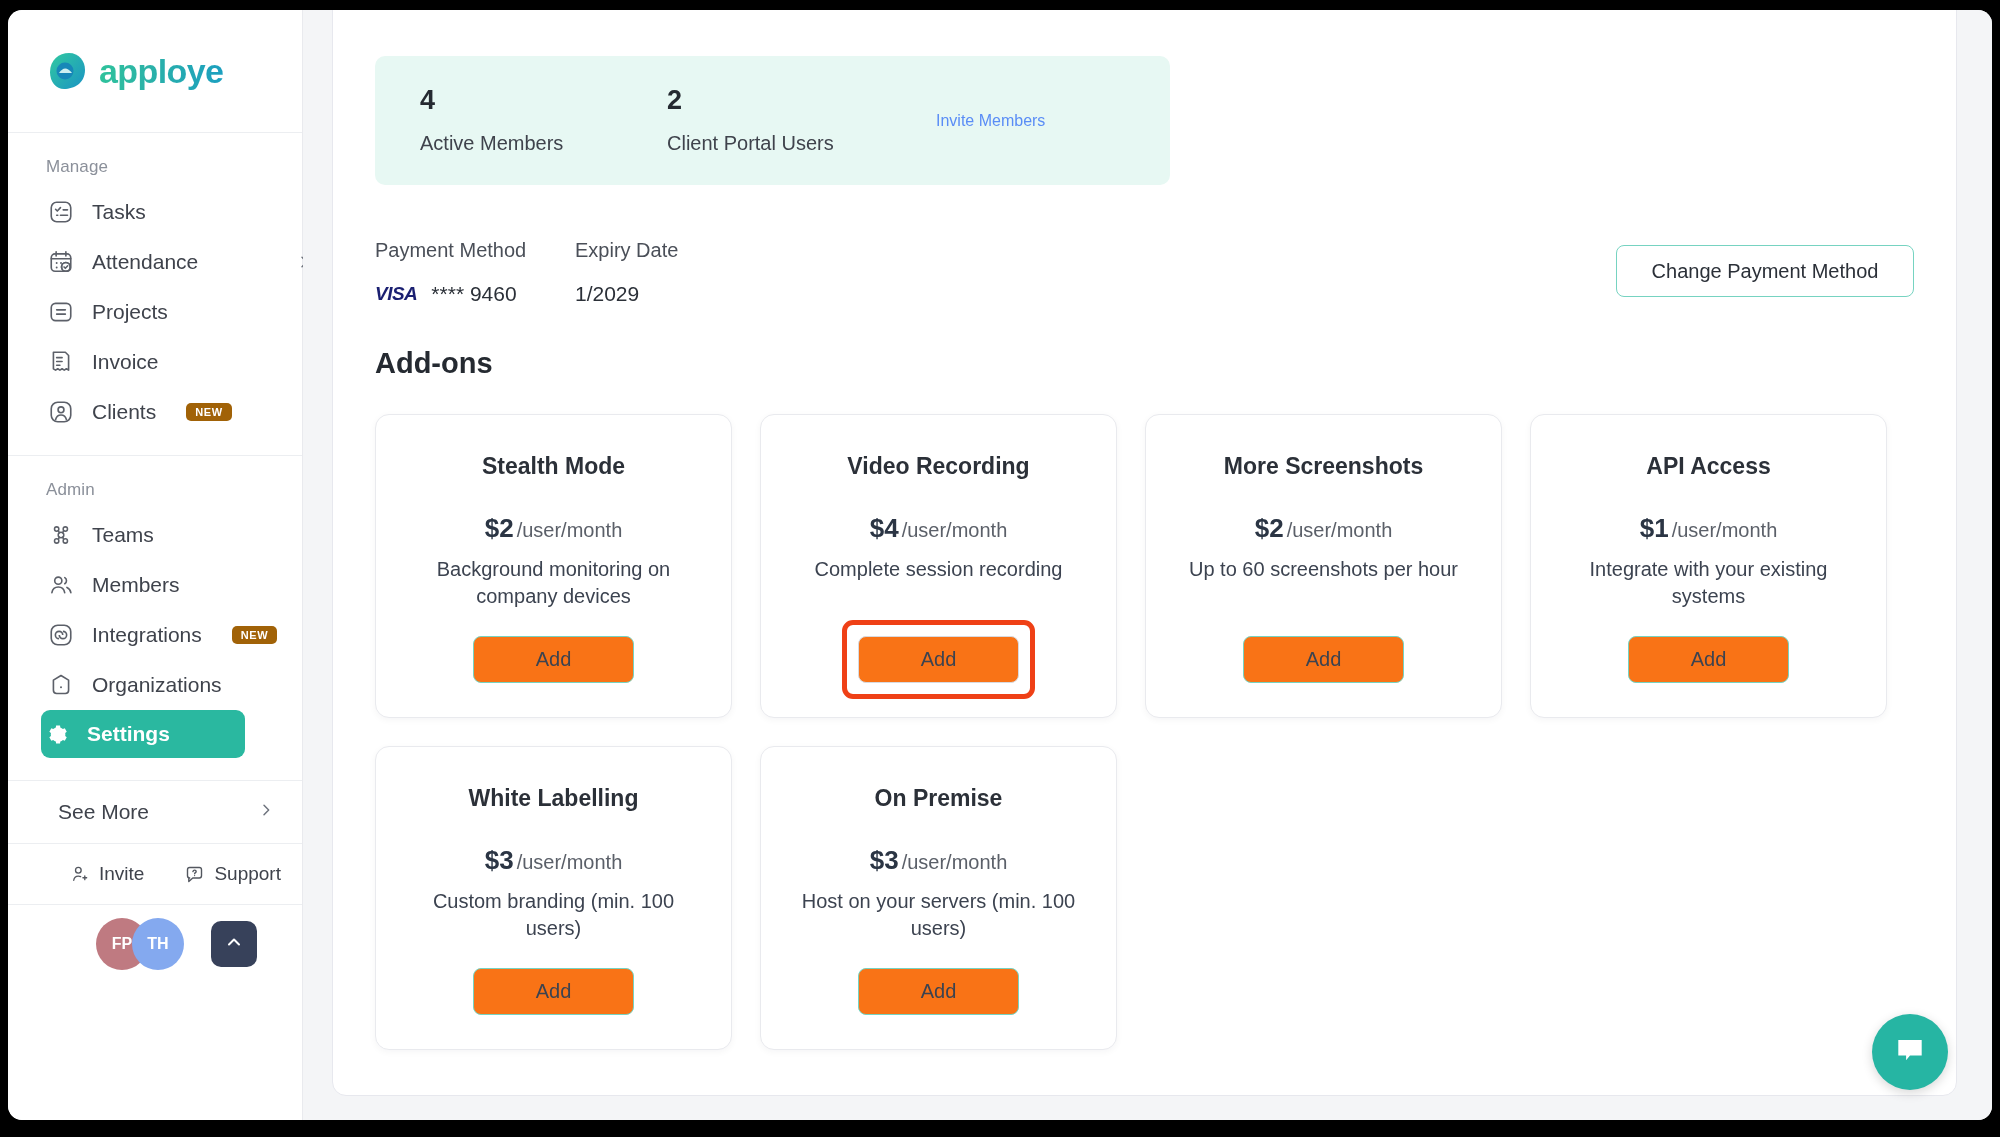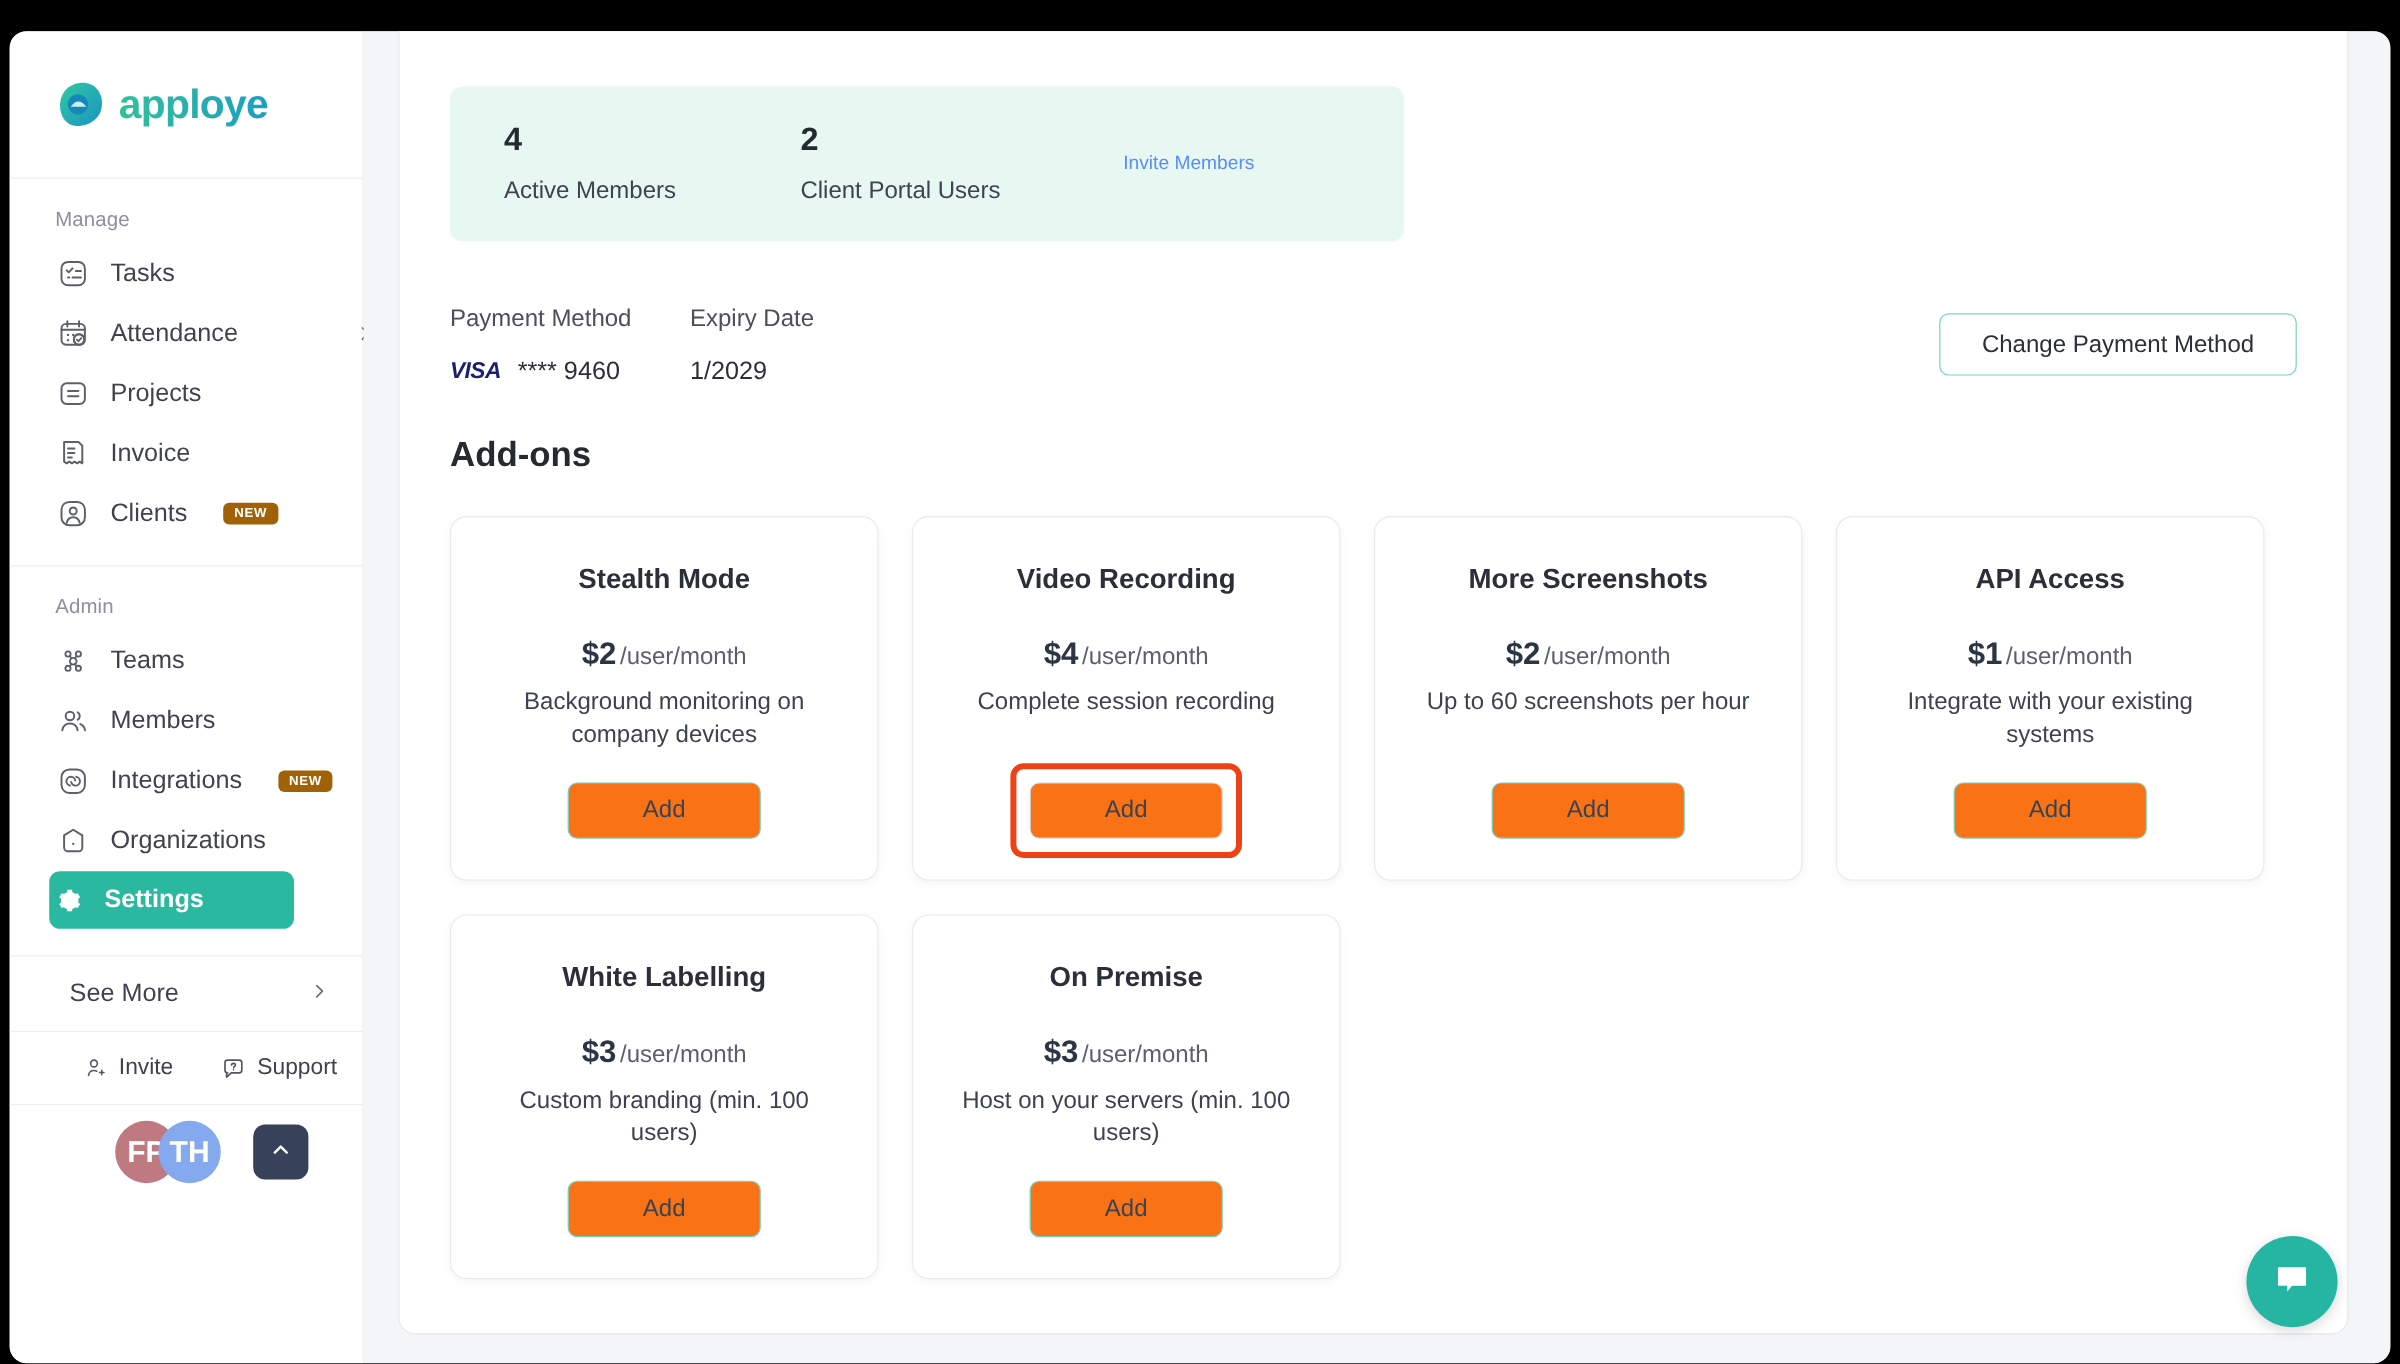--- a/index.html
+++ b/index.html
@@ -14,21 +14,21 @@
 
   
   #screen {
     position: absolute;
     left: 0; top: 0;
     width: 2000px; height: 1137px;
     background: #000000;
   }
   #viewport {
     position: absolute;
-    left: 8px; top: 26px;
+    left: 8px; top: 10px;
     width: 1984px; height: 1110px;
     background: #f4f5f7;
     border-radius: 14px;
     overflow: hidden;
   }
 
   
   #sidebar {
     position: absolute;
     left: 0; top: 0;
@@ -149,21 +149,21 @@
     display: flex;
     align-items: center;
     height: 78px;
     padding-left: 88px;
   }
   .avatar {
     width: 52px; height: 52px;
     border-radius: 50%;
     display: flex; align-items: center; justify-content: center;
     color: #ffffff;
-    font-size: 25px;
+    font-size: 16px;
     font-weight: 600;
   }
   .avatar.a1 { background: #bf7a81; }
   .avatar.a2 { background: #84a9ef; margin-left: -16px; }
   .collapse-btn {
     width: 46px; height: 46px;
     background: #37415a;
     border-radius: 10px;
     margin-left: 27px;
     display: flex; align-items: center; justify-content: center;

